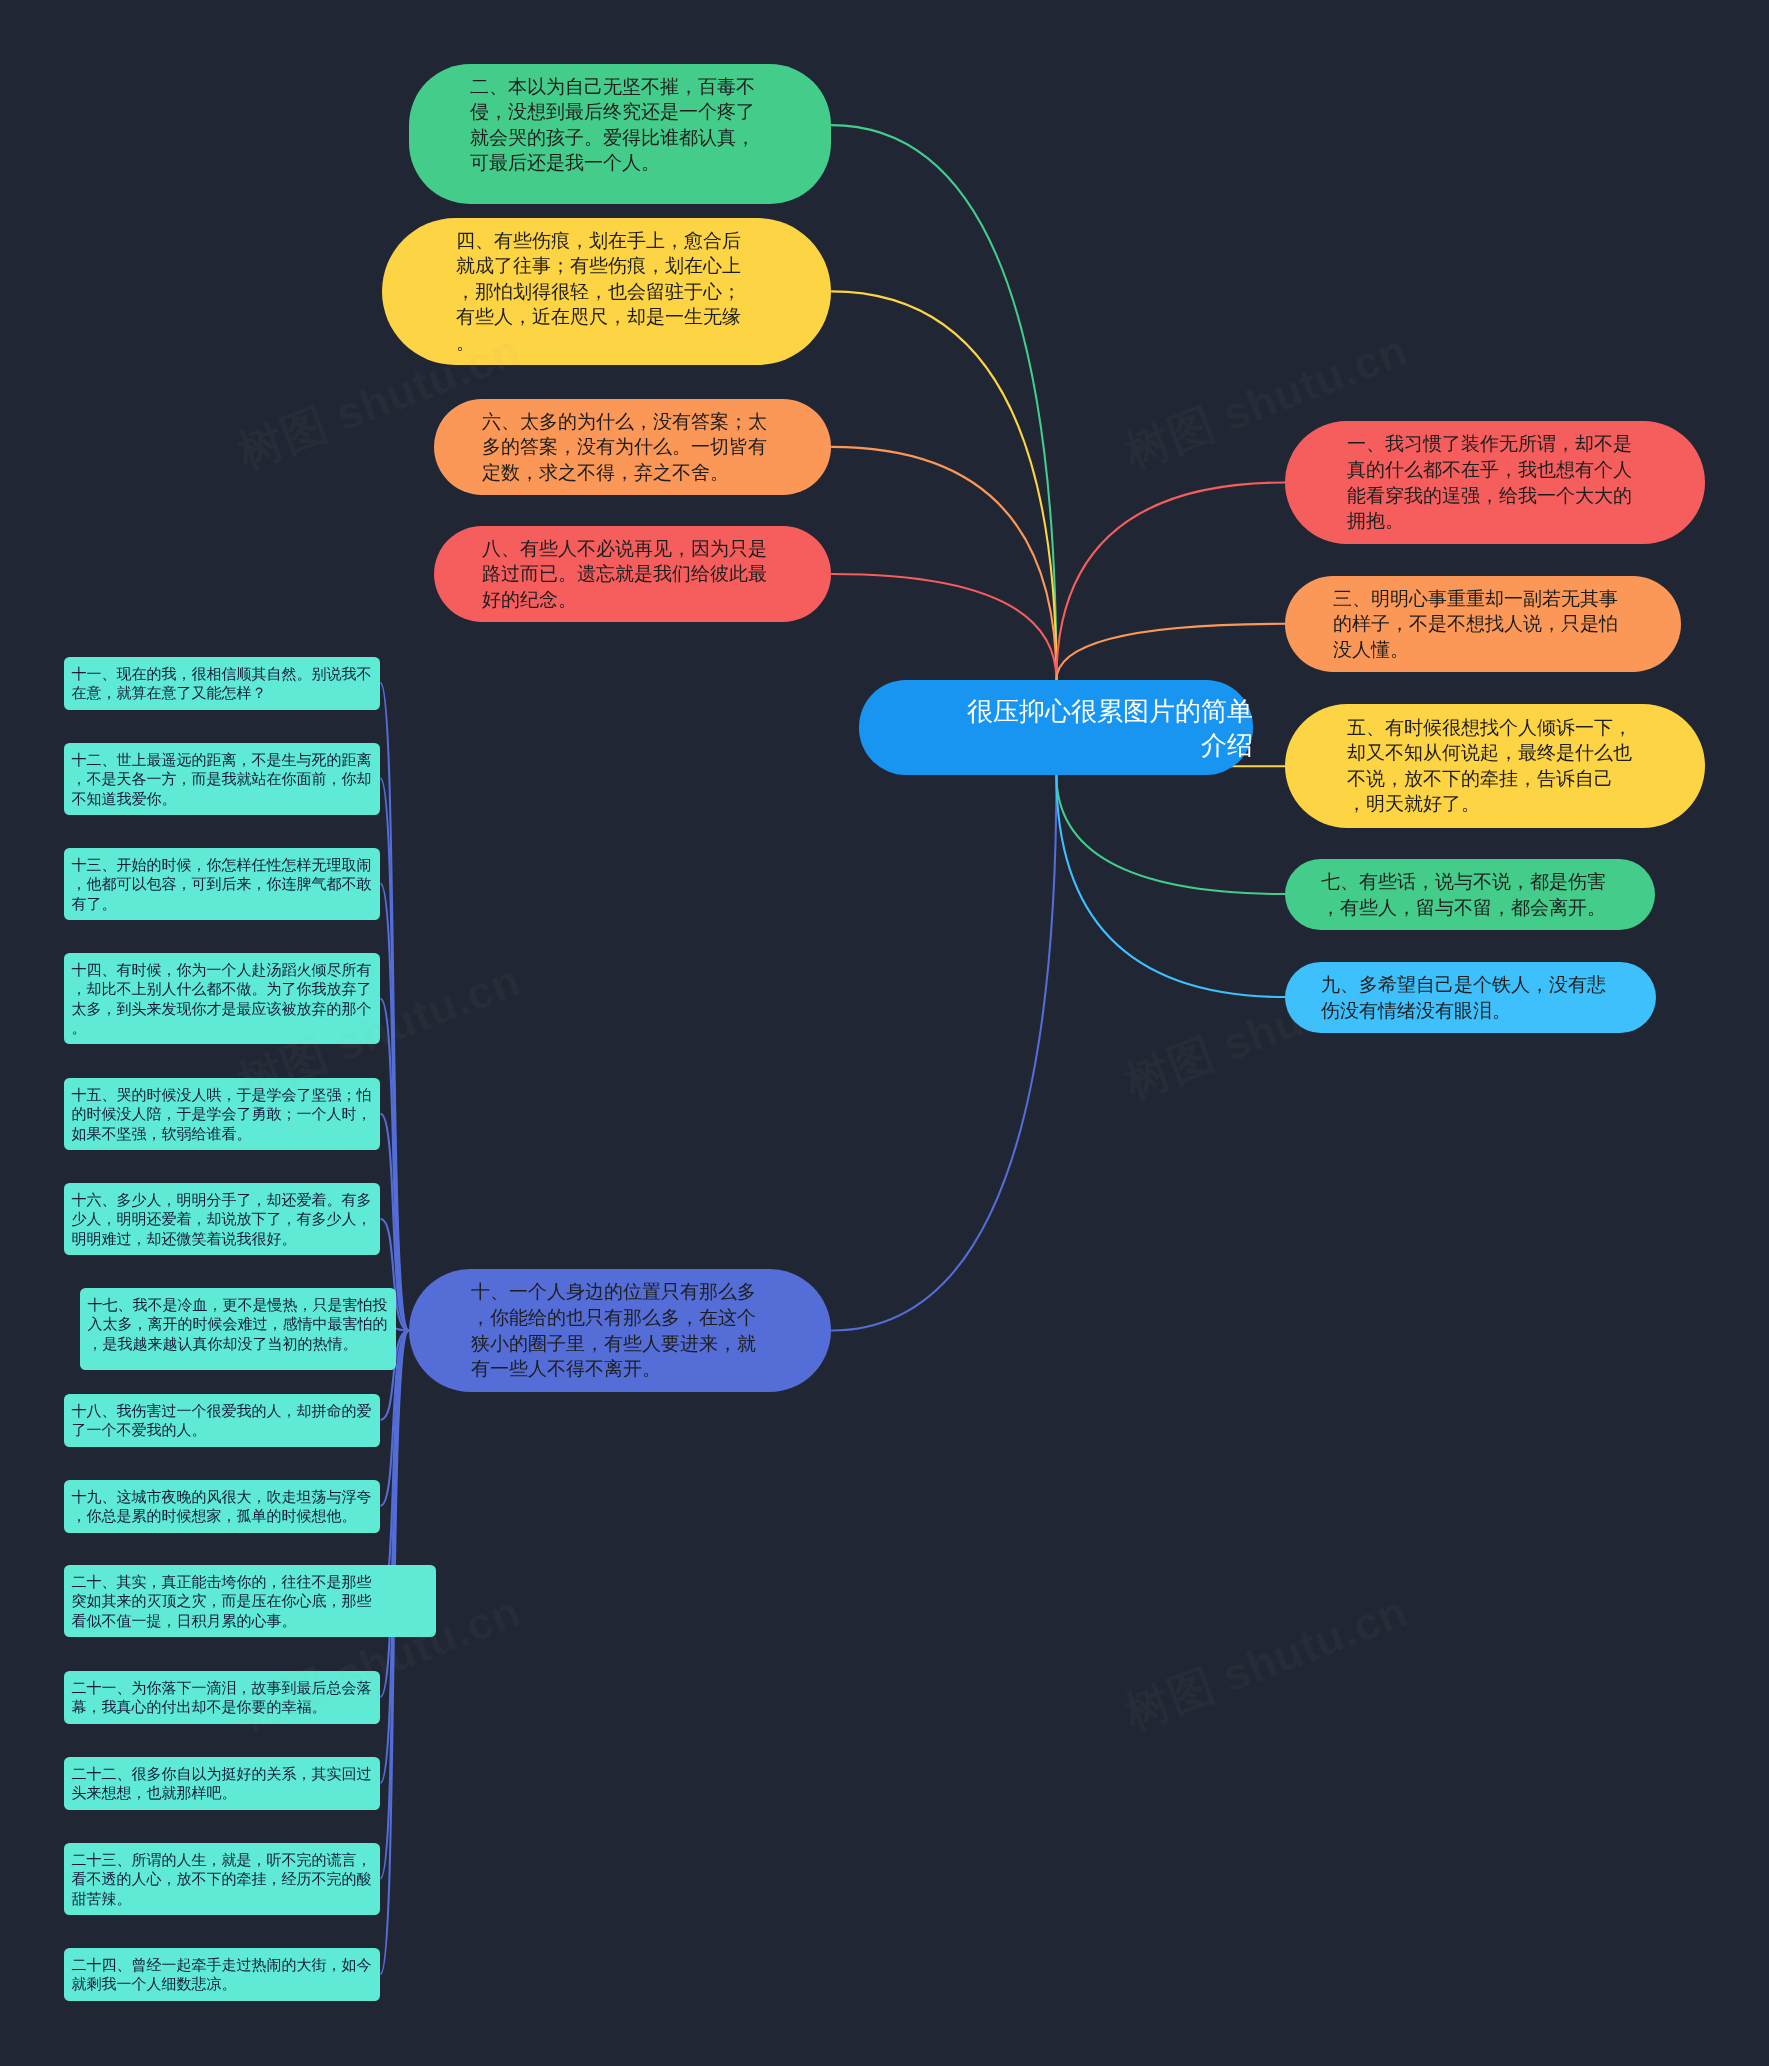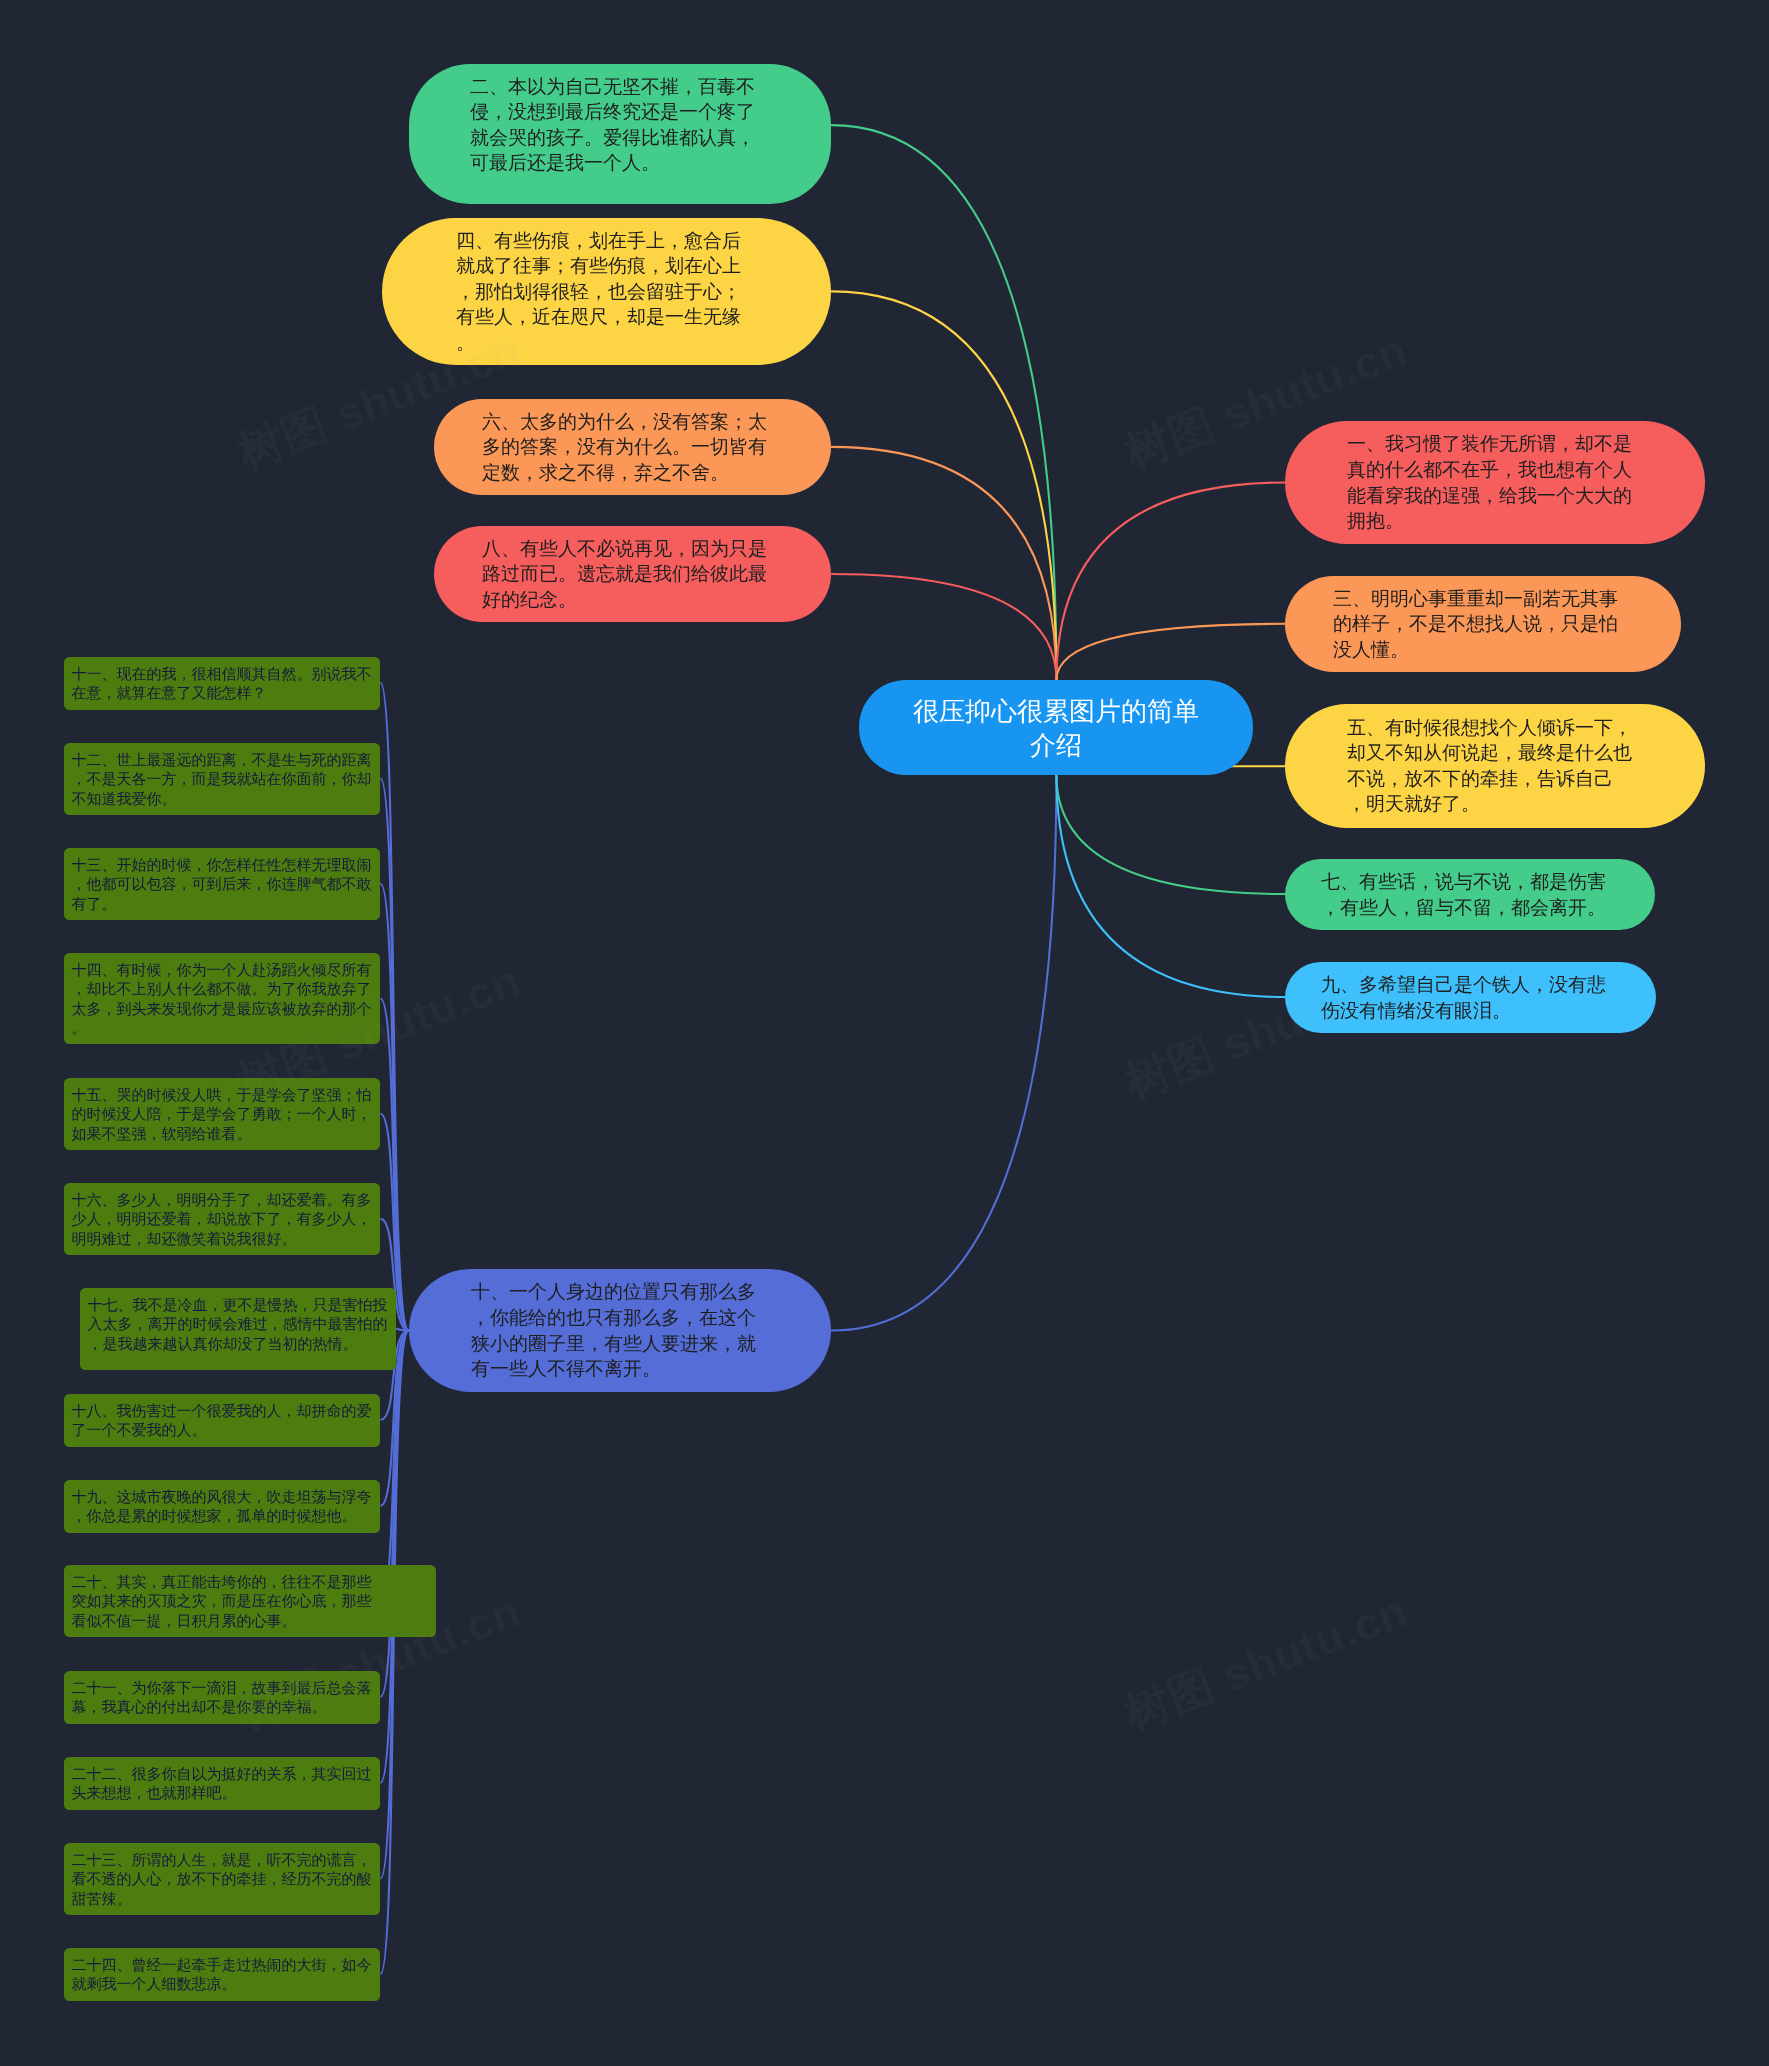--- a/index.html
+++ b/index.html
@@ -5,23 +5,23 @@
 <style>
 *{box-sizing:border-box;margin:0;padding:0}
 html,body{background:#212634}
 body{width:1770px;height:2066px;overflow:hidden;font-family:"Liberation Sans",sans-serif}
 #stage{position:relative;width:1770px;height:2066px;background:#212634;overflow:hidden}
 #links{position:absolute;left:0;top:0}
 #links path{fill:none;stroke-width:3}
 .mnode{position:absolute;overflow:visible}
 .ntext{position:absolute}
 .nline{display:block;font-size:19px;line-height:25.6px;color:#1e1e1e;white-space:pre;letter-spacing:0}
-.mnode.center .ctext{position:absolute;left:0;width:100%;text-align:center}
+.mnode.center .ctext{position:absolute;left:0;width:100%;text-align:right}
 .cline{display:block;font-size:26px;line-height:34px;color:#ffffff;white-space:pre}
-.litem{position:absolute;background:#4d7c0f;border-radius:5.5px;padding:7px 7.6px}
+.litem{position:absolute;background:#5eead4;border-radius:5.5px;padding:7px 7.6px}
 .lline{display:block;font-size:15px;line-height:19.4px;color:#141a3c;white-space:pre}
 .wm{position:absolute;color:rgba(150,153,163,0.05);font-size:45px;font-weight:700;
    transform:rotate(-21deg);transform-origin:0 100%;white-space:nowrap;pointer-events:none;letter-spacing:0.7px;
    font-family:"Liberation Sans",sans-serif}
 </style>
 </head>
 <body>
 
 <div id="stage">
   <svg id="links" width="1770" height="2066" viewBox="0 0 2560 2989">

